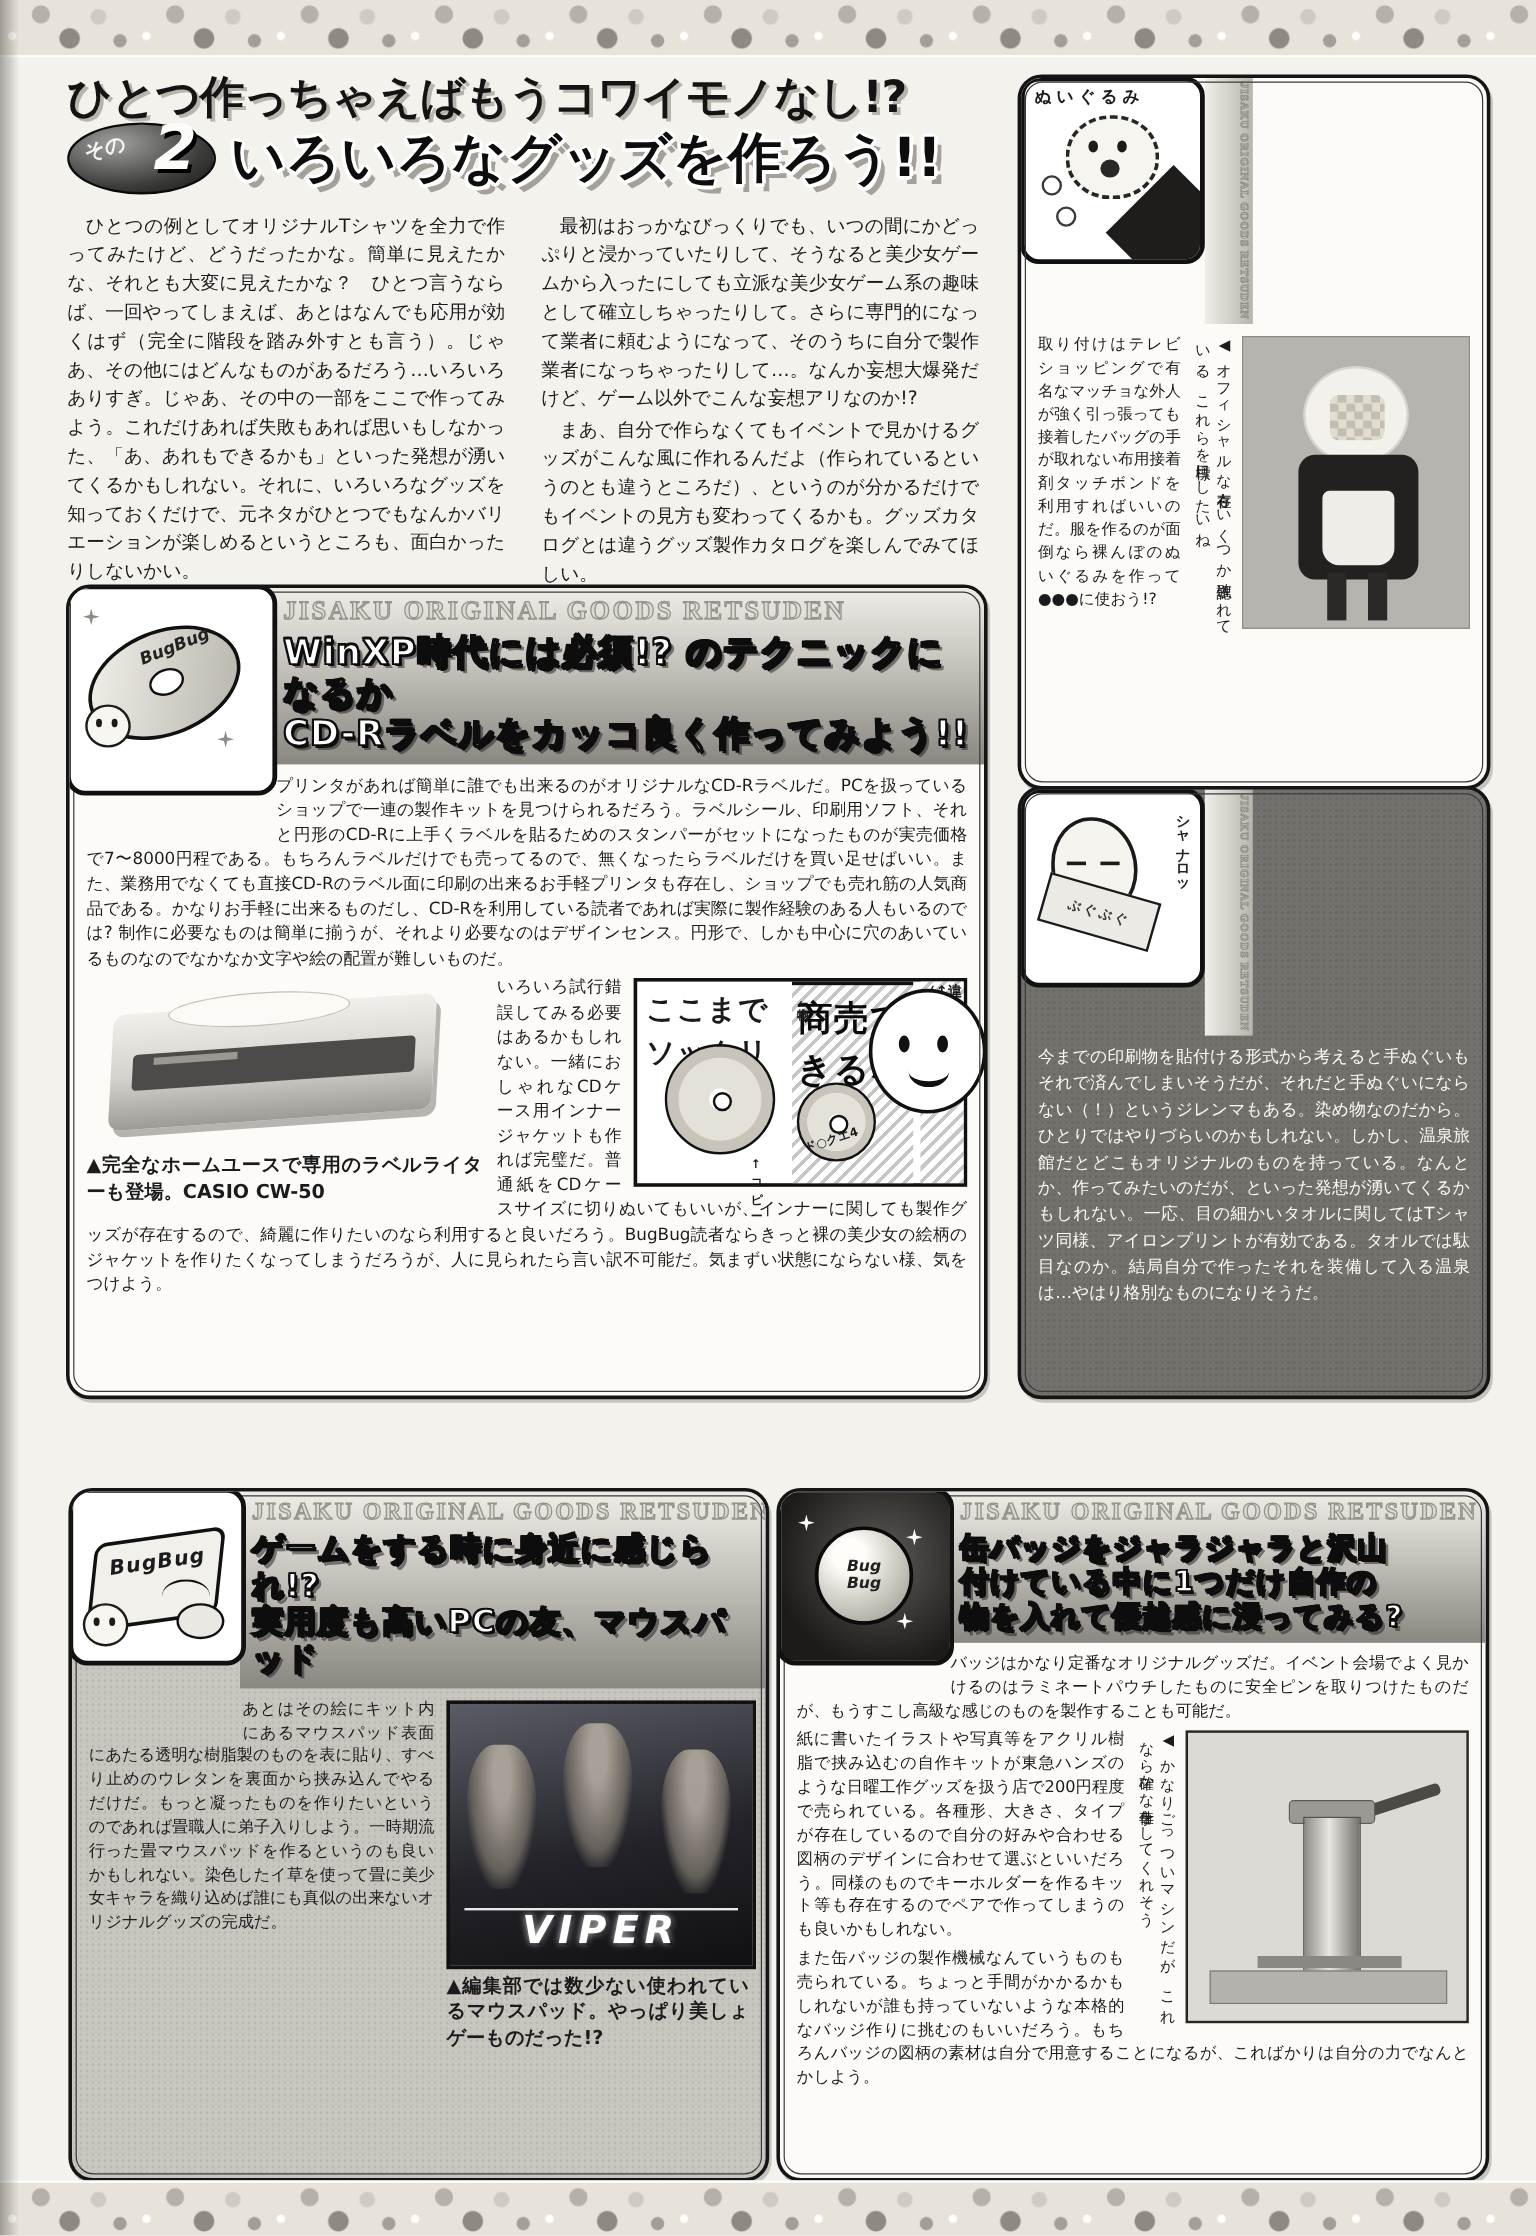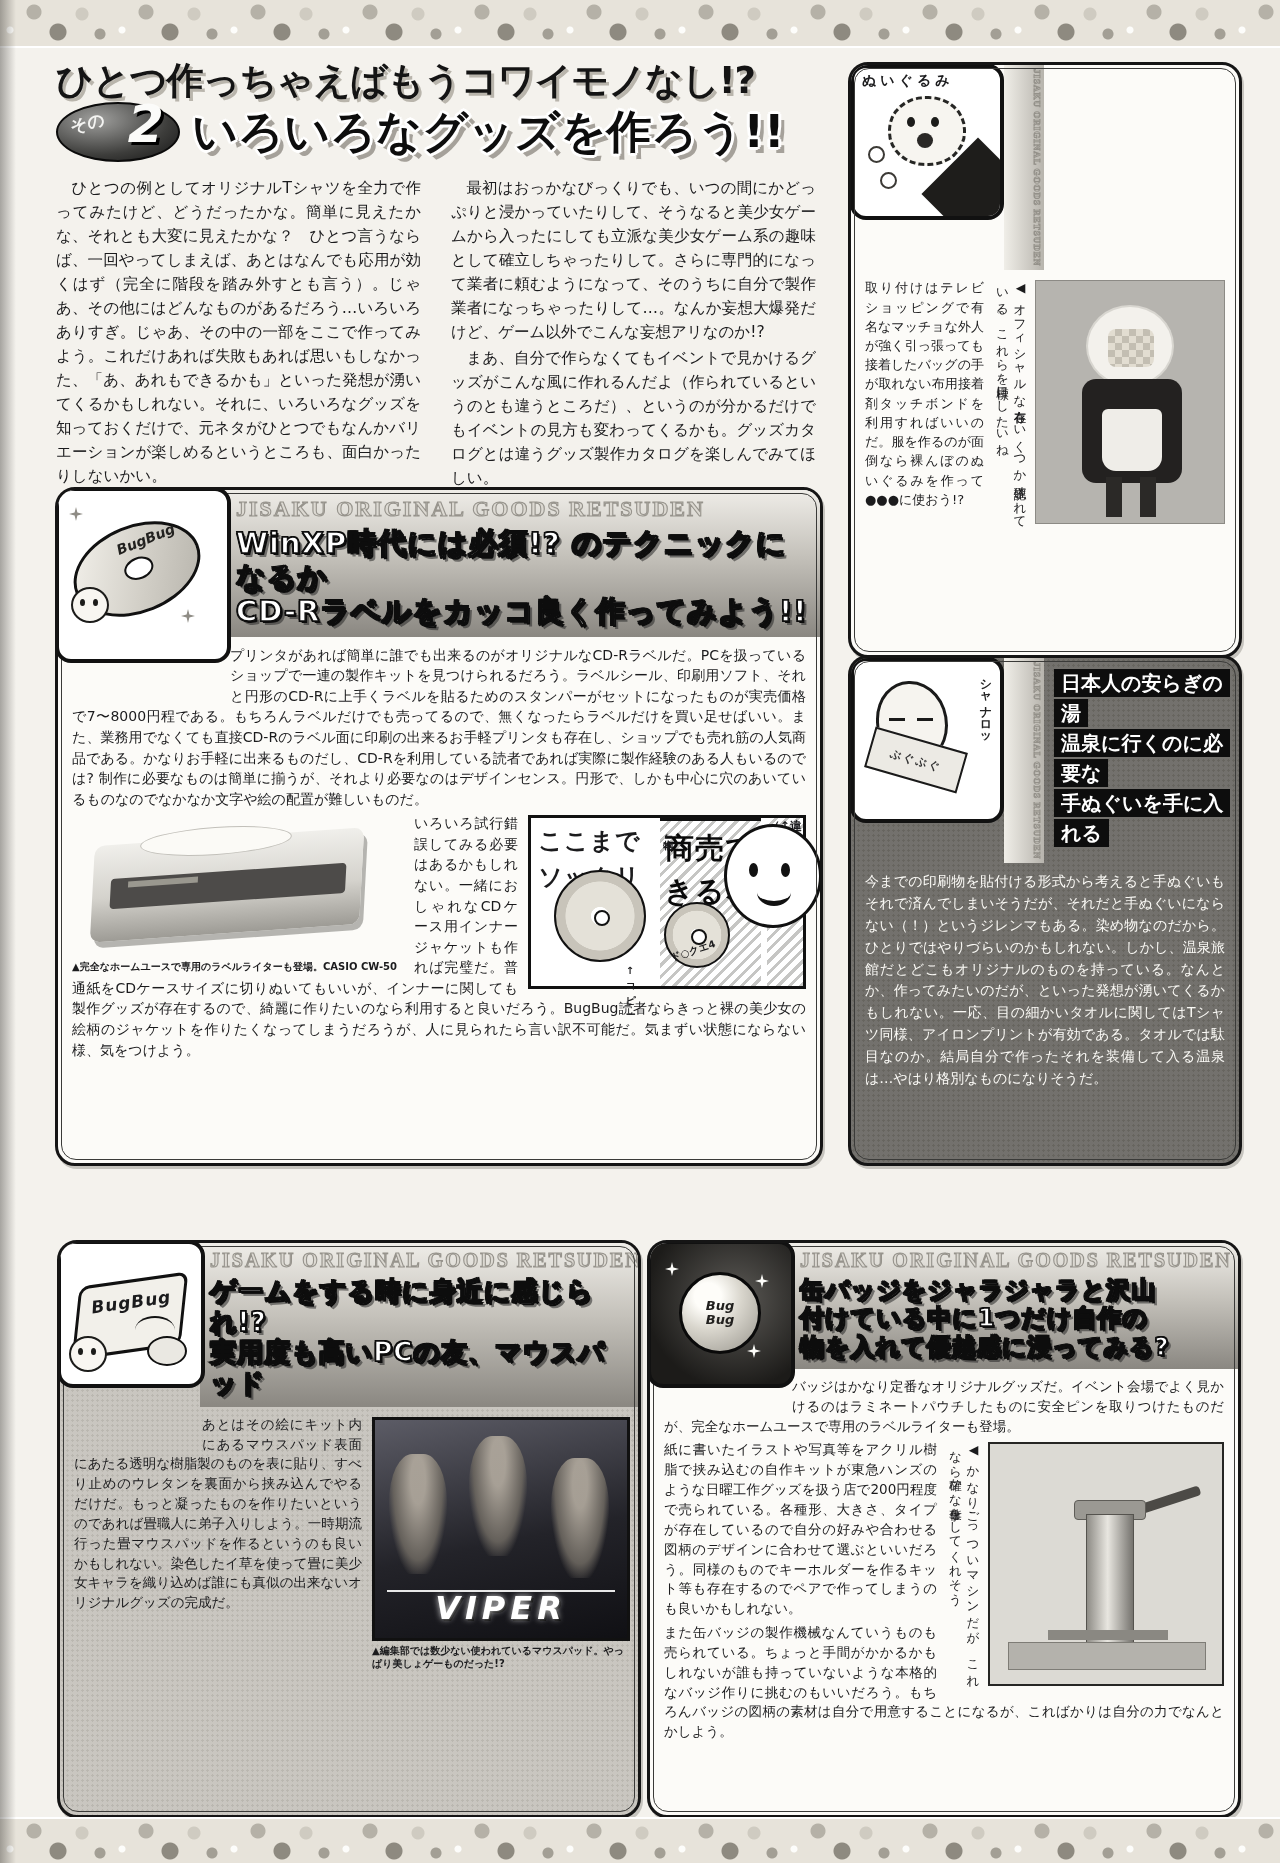--- a/index.html
+++ b/index.html
@@ -59,21 +59,21 @@
   .bandtext{font-family:"Liberation Serif",serif;font-weight:700;letter-spacing:2px;
         color:#dcd9d2;-webkit-text-stroke:1.1px #96938c;white-space:nowrap;overflow:hidden;
         font-size:22px;padding:6px 10px 2px;}
   .otitle{font-weight:900;color:#fff;white-space:pre-line;line-height:1.18;padding:2px 10px 8px;
         -webkit-text-stroke:1.4px #0d0d0d;letter-spacing:1px;
         text-shadow:2px 2px 0 #0d0d0d,-1px -1px 0 #0d0d0d,1px -1px 0 #0d0d0d,-1px 1px 0 #0d0d0d,4px 4px 0 rgba(40,40,40,.55);}
   .gradhead{background:linear-gradient(180deg,#efede8 0%,#c4c1ba 45%,#8a8781 100%);}
   .sec-body{padding:8px 14px 10px;text-align:justify;position:relative;}
   .sec-body p{margin:0 0 4px;}
   .vcap{writing-mode:vertical-rl;font-size:12.5px;line-height:1.4;font-weight:500;}
-  .cap{font-size:10px;line-height:1.35;font-weight:600;margin-top:3px;}
+  .cap{font-size:16px;line-height:1.35;font-weight:600;margin-top:3px;}
   .floatR{float:right;margin:2px 0 4px 10px;display:flex;gap:6px;}
   .floatL{float:left;margin:2px 12px 4px 0;}
   .clearfix::after{content:"";display:block;clear:both;}
   
   #plush-box{left:848px;top:62px;width:388px;height:590px;}
   #plush-box .sec-body{font-size:13px;line-height:1.48;}
   .doll-photo{width:188px;height:242px;background:#b6b4af;position:relative;overflow:hidden;
         border:1px solid #8c8a85;}
   .doll-head{position:absolute;left:52px;top:26px;width:84px;height:78px;background:#f3f1ec;
         border-radius:50%;box-shadow:0 0 0 2px #d8d6d0;}
@@ -320,25 +320,20 @@
       <div class="onsen-face">
         <span class="onsen-eye" style="left:10px;"></span>
         <span class="onsen-eye" style="left:38px;"></span>
       </div>
       <div class="towel">
         <span>ぶぐぶぐ</span>
       </div>
       <span class="sfx">シャナロッ</span>
     </div>
     <div class="vband">JISAKU ORIGINAL GOODS RETSUDEN</div>
-    <div class="btitle-wrap">
-      <span class="btitle pre" style="font-size:20px;">日本人の安らぎの湯
-温泉に行くのに必要な
-手ぬぐいを手に入れる</span>
-    </div>
   </div>
   <div class="sec-body">
     <p>今までの印刷物を貼付ける形式から考えると手ぬぐいもそれで済んでしまいそうだが、それだと手ぬぐいにならない（！）というジレンマもある。染め物なのだから。ひとりではやりづらいのかもしれない。しかし、温泉旅館だとどこもオリジナルのものを持っている。なんとか、作ってみたいのだが、といった発想が湧いてくるかもしれない。一応、目の細かいタオルに関してはTシャツ同様、アイロンプリントが有効である。タオルでは駄目なのか。結局自分で作ったそれを装備して入る温泉は…やはり格別なものになりそうだ。</p>
   </div>
 </section>
 
 <section class="gbox gray" id="mouse-box">
   <div class="corner mp-corner">
     <div class="mp-pad"></div>
     <span class="mp-logo">BugBug</span>
@@ -379,21 +374,21 @@
     <span class="spark" style="left:96px;top:100px;"></span>
   </div>
   <div class="bd-headzone gradhead">
     <div class="bandtext" style="font-size:20px;">JISAKU ORIGINAL GOODS RETSUDEN</div>
     <div class="otitle pre" style="font-size:24px;">缶バッジをジャラジャラと沢山
 付けている中に1つだけ自作の
 物を入れて優越感に浸ってみる?</div>
   </div>
   <div class="sec-body clearfix">
     <div class="spacer-bd"></div>
-    <p>バッジはかなり定番なオリジナルグッズだ。イベント会場でよく見かけるのはラミネートパウチしたものに安全ピンを取りつけたものだが、完全なホームユースで専用のラベルライターも登場。</p>
+    <p>バッジはかなり定番なオリジナルグッズだ。イベント会場でよく見かけるのはラミネートパウチしたものに安全ピンを取りつけたものだが、もうすこし高級な感じのものを製作することも可能だ。</p>
     <div class="floatR">
       <div class="vcap" style="height:238px;">◀かなりごっついマシンだが、これなら確かな仕事をしてくれそう</div>
       <div class="machine">
         <div class="m-arm"></div>
         <div class="m-cap"></div>
         <div class="m-col"></div>
         <div class="m-tray"></div>
         <div class="m-base"></div>
       </div>
     </div>

